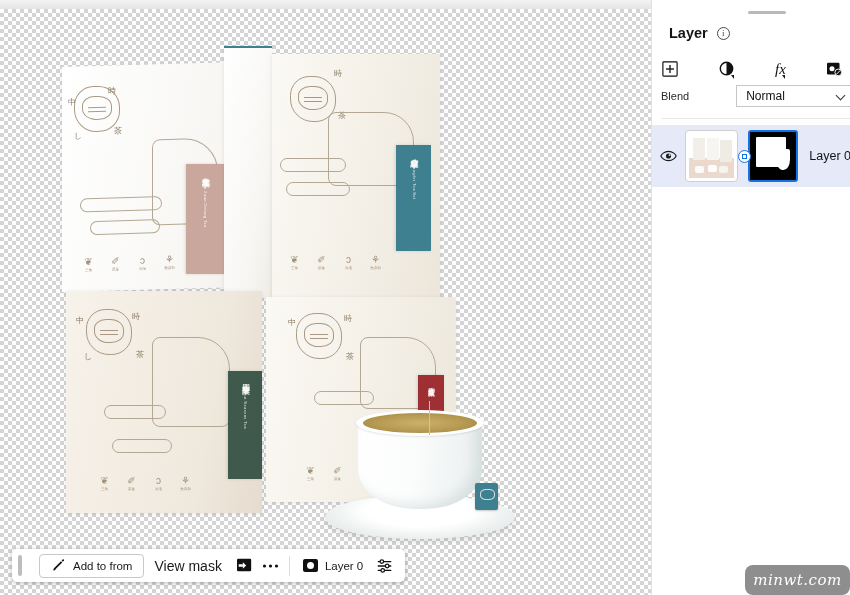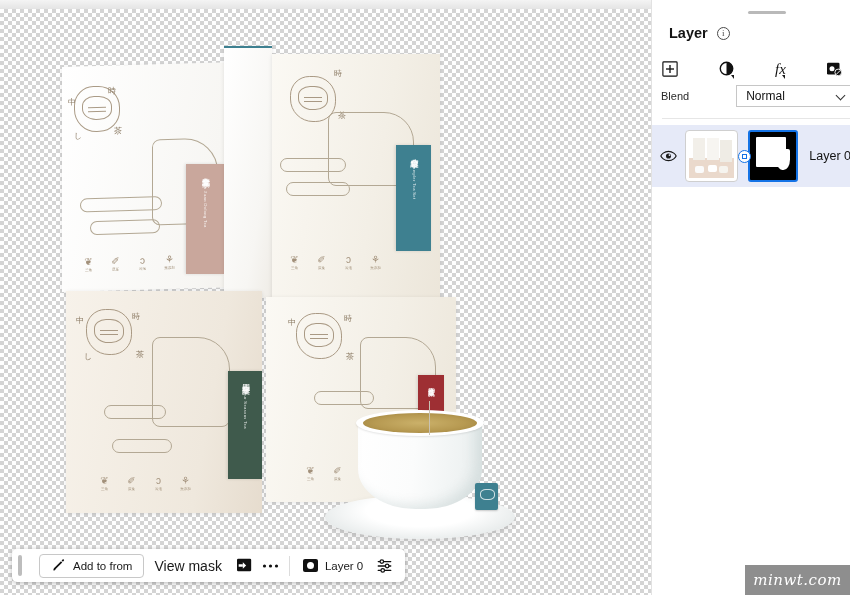--- a/index.html
+++ b/index.html
@@ -334,20 +334,21 @@
   
   #watermark {
     position: absolute; right: 0; bottom: 0;
     width: 105px; height: 30px;
     background: #8e8e8e;
     display: flex; align-items: center; justify-content: center;
     color: #fff; font-size: 15px;
     font-family: "DejaVu Serif", serif; font-style: italic;
     letter-spacing: .5px;
     z-index: 60;
+    border-radius: 8px;
   }
 </style>
 </head>
 <body>
 
 <div id="app">
 
   <div id="canvas-area">
     <div id="canvas-topstrip"></div>
     <div id="checker"></div>

